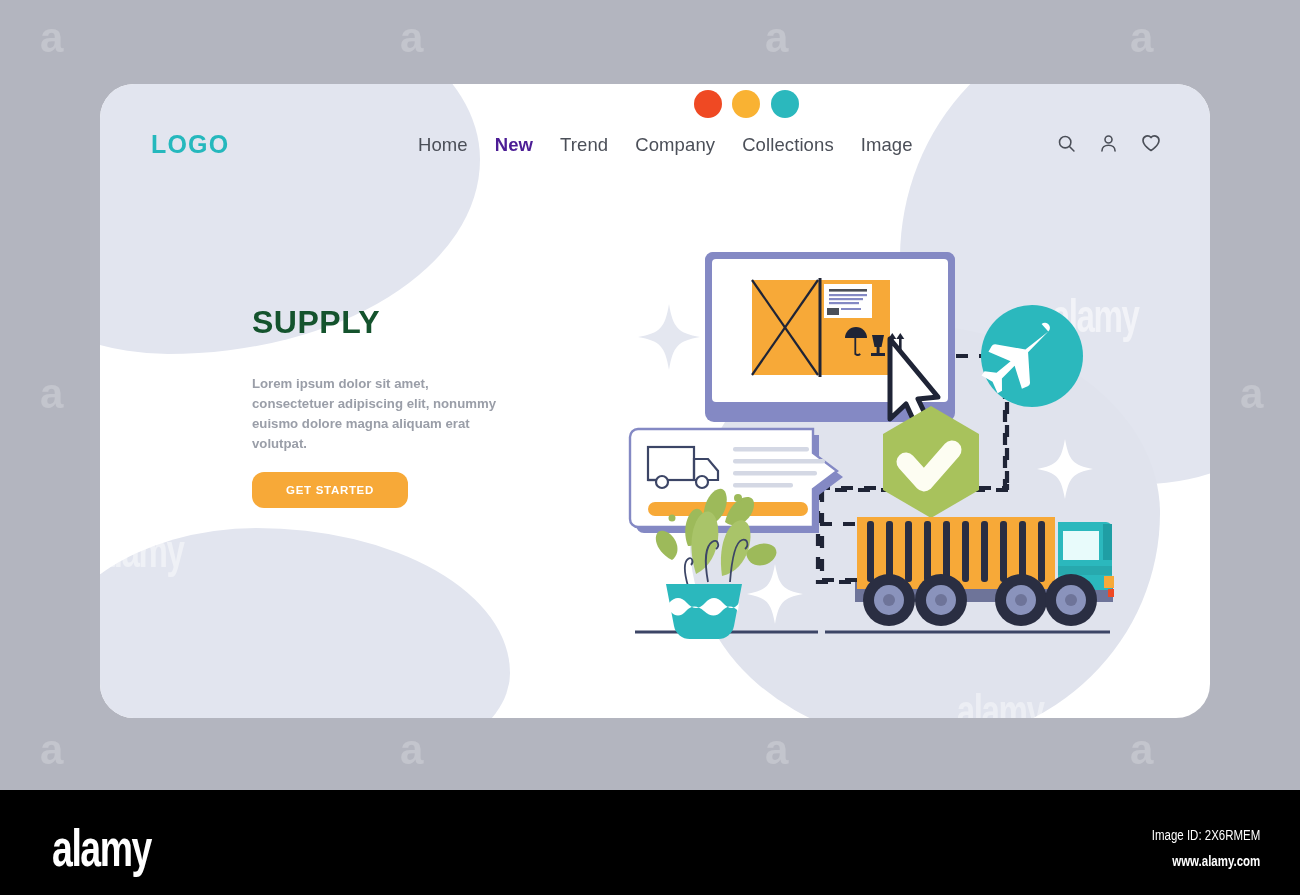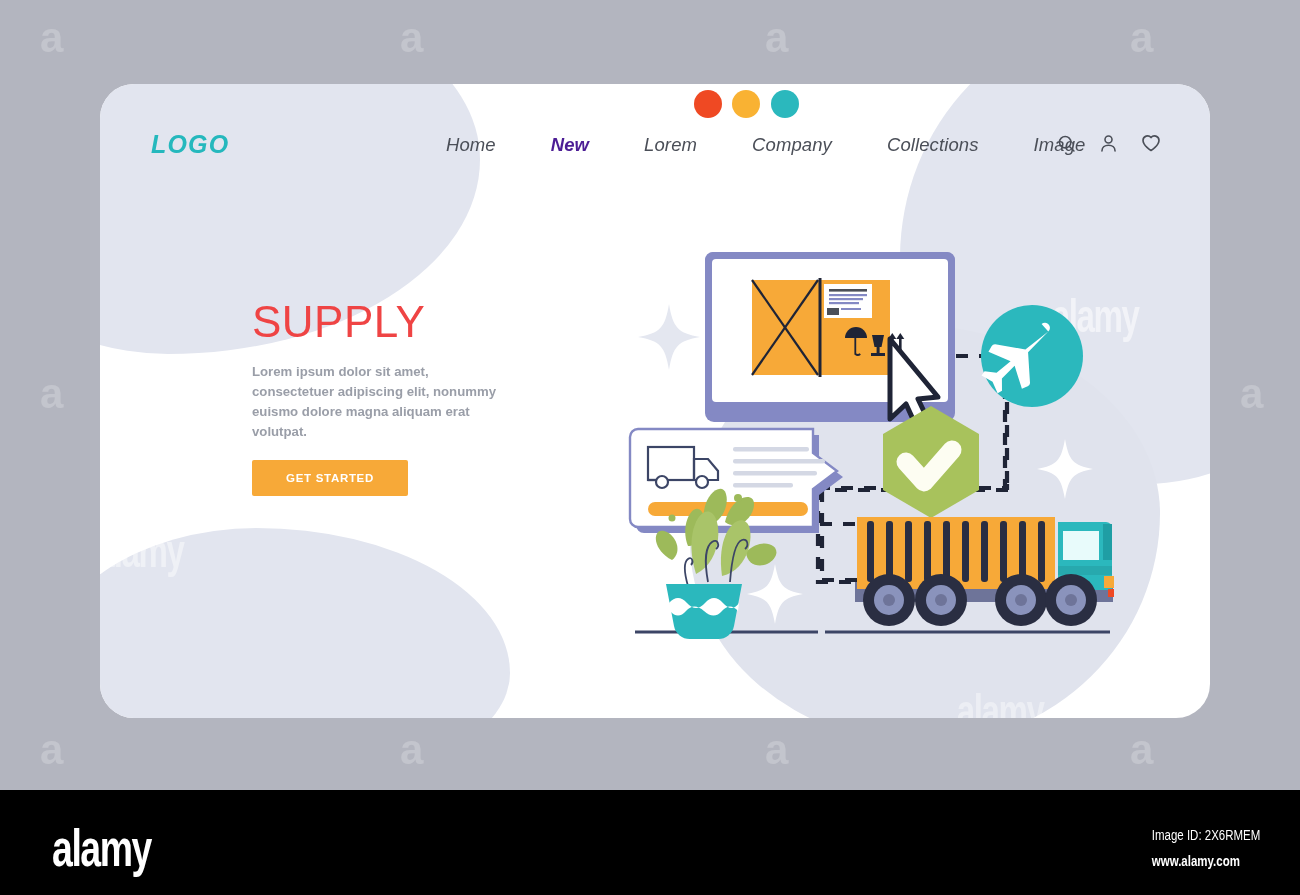--- a/index.html
+++ b/index.html
@@ -44,73 +44,73 @@
   }
   .blob-mid {
     left: 590px; top: 240px; width: 470px; height: 420px;
     border-radius: 45% 55% 50% 50% / 52% 45% 55% 48%;
     background: #e0e3ed;
   }
 
   
   .header {
     position: absolute; left: 0; top: 44px; width: 100%;
-    height: 44px; z-index: 30; font-style: italic;
+    height: 44px; z-index: 30;
   }
   .logo {
     position: absolute; left: 51px; top: 2px;
     color: #25b8bd; font-weight: 700; font-size: 25px; letter-spacing: 1.2px;
   }
   .nav {
     position: absolute; left: 318px; top: 6px;
     display: flex; gap: 27px; align-items: baseline;
   }
   .nav a {
     color: #4b4f58; font-size: 18.5px; text-decoration: none;
-    letter-spacing: 0.1px; white-space: nowrap; margin-left: 28px;
+    letter-spacing: 0.1px; white-space: nowrap;
   }
   .nav a.active { color: #4c1d95; font-weight: 700; }
   .icons {
     position: absolute; right: 48px; top: 4px;
     display: flex; gap: 21px; align-items: center;
   }
   .icons svg { display: block; }
 
   
   .hero { position: absolute; left: 152px; top: 213px; width: 300px; z-index: 25; }
   .hero h1 {
-    color: #ef4444; font-size: 44px; line-height: 50px;
-    font-weight: 400; letter-spacing: 0.5px;
+    color: #14532d; font-size: 32px; line-height: 50px;
+    font-weight: 700; letter-spacing: 0.5px;
   }
   .hero p {
-    margin-top: 15px; color: #9a9ea8; font-size: 13.2px;
+    margin-top: 27px; color: #9a9ea8; font-size: 13.2px;
     line-height: 20px; font-weight: 700; width: 250px;
   }
   .cta {
     display: inline-block; margin-top: 18px;
     background: #f7a938; color: #ffffff;
     font-size: 11.5px; font-weight: 700; letter-spacing: 0.7px;
-    padding: 12px 34px; border: none; border-radius: 2px; cursor: pointer;
+    padding: 12px 34px; border: none; border-radius: 12px; cursor: pointer;
   }
 
   
   .illus { position: absolute; left: 0; top: 0; width: 1110px; height: 634px; z-index: 20; }
 
   
   .footer {
     position: absolute; left: 0; top: 790px; width: 1300px; height: 105px;
     background: #000000;
   }
   .alamy-logo {
     position: absolute; left: 52px; top: 28px;
     color: #ffffff; font-family: "Liberation Sans", sans-serif;
     font-weight: 700; font-size: 52px; letter-spacing: -2px;
     transform: scaleX(0.72); transform-origin: left center;
   }
-  .foot-r { position: absolute; right: 40px; top: 32px; }
+  .foot-r { position: absolute; right: 40px; top: 32px; text-align: right; }
   .foot-r div {
     color: #ffffff; font-size: 14px; line-height: 26px;
     transform: scaleX(0.82); transform-origin: right center;
   }
   .foot-r .www { font-weight: 700; }
 </style>
 </head>
 <body>
 
 <div id="stage">
@@ -138,21 +138,21 @@
     <div style="position:absolute;left:935px;top:205px;color:rgba(255,255,255,0.55);font-weight:700;font-size:46px;letter-spacing:-2px;transform:scaleX(0.72);">alamy</div>
     <div style="position:absolute;left:840px;top:600px;color:rgba(255,255,255,0.40);font-weight:700;font-size:46px;letter-spacing:-2px;transform:scaleX(0.72);">alamy</div>
     <div style="position:absolute;left:-20px;top:440px;color:rgba(255,255,255,0.45);font-weight:700;font-size:46px;letter-spacing:-2px;transform:scaleX(0.72);">alamy</div>
 
     <div class="header">
       <div class="logo">LOGO</div>
 
       <nav class="nav">
         <a href="#">Home</a>
         <a href="#" class="active">New</a>
-        <a href="#">Lorem</a>
+        <a href="#">Trend</a>
         <a href="#">Company</a>
         <a href="#">Collections</a>
         <a href="#">Image</a>
       </nav>
 
       <div class="icons">
         <span>
           <svg width="21" height="21" viewBox="0 0 24 24" fill="none" stroke="#4b4f58" stroke-width="1.8" stroke-linecap="round">
             <circle cx="10.5" cy="10.5" r="6.5"></circle>
               <line x1="15.4" y1="15.4" x2="20.5" y2="20.5"></line>

